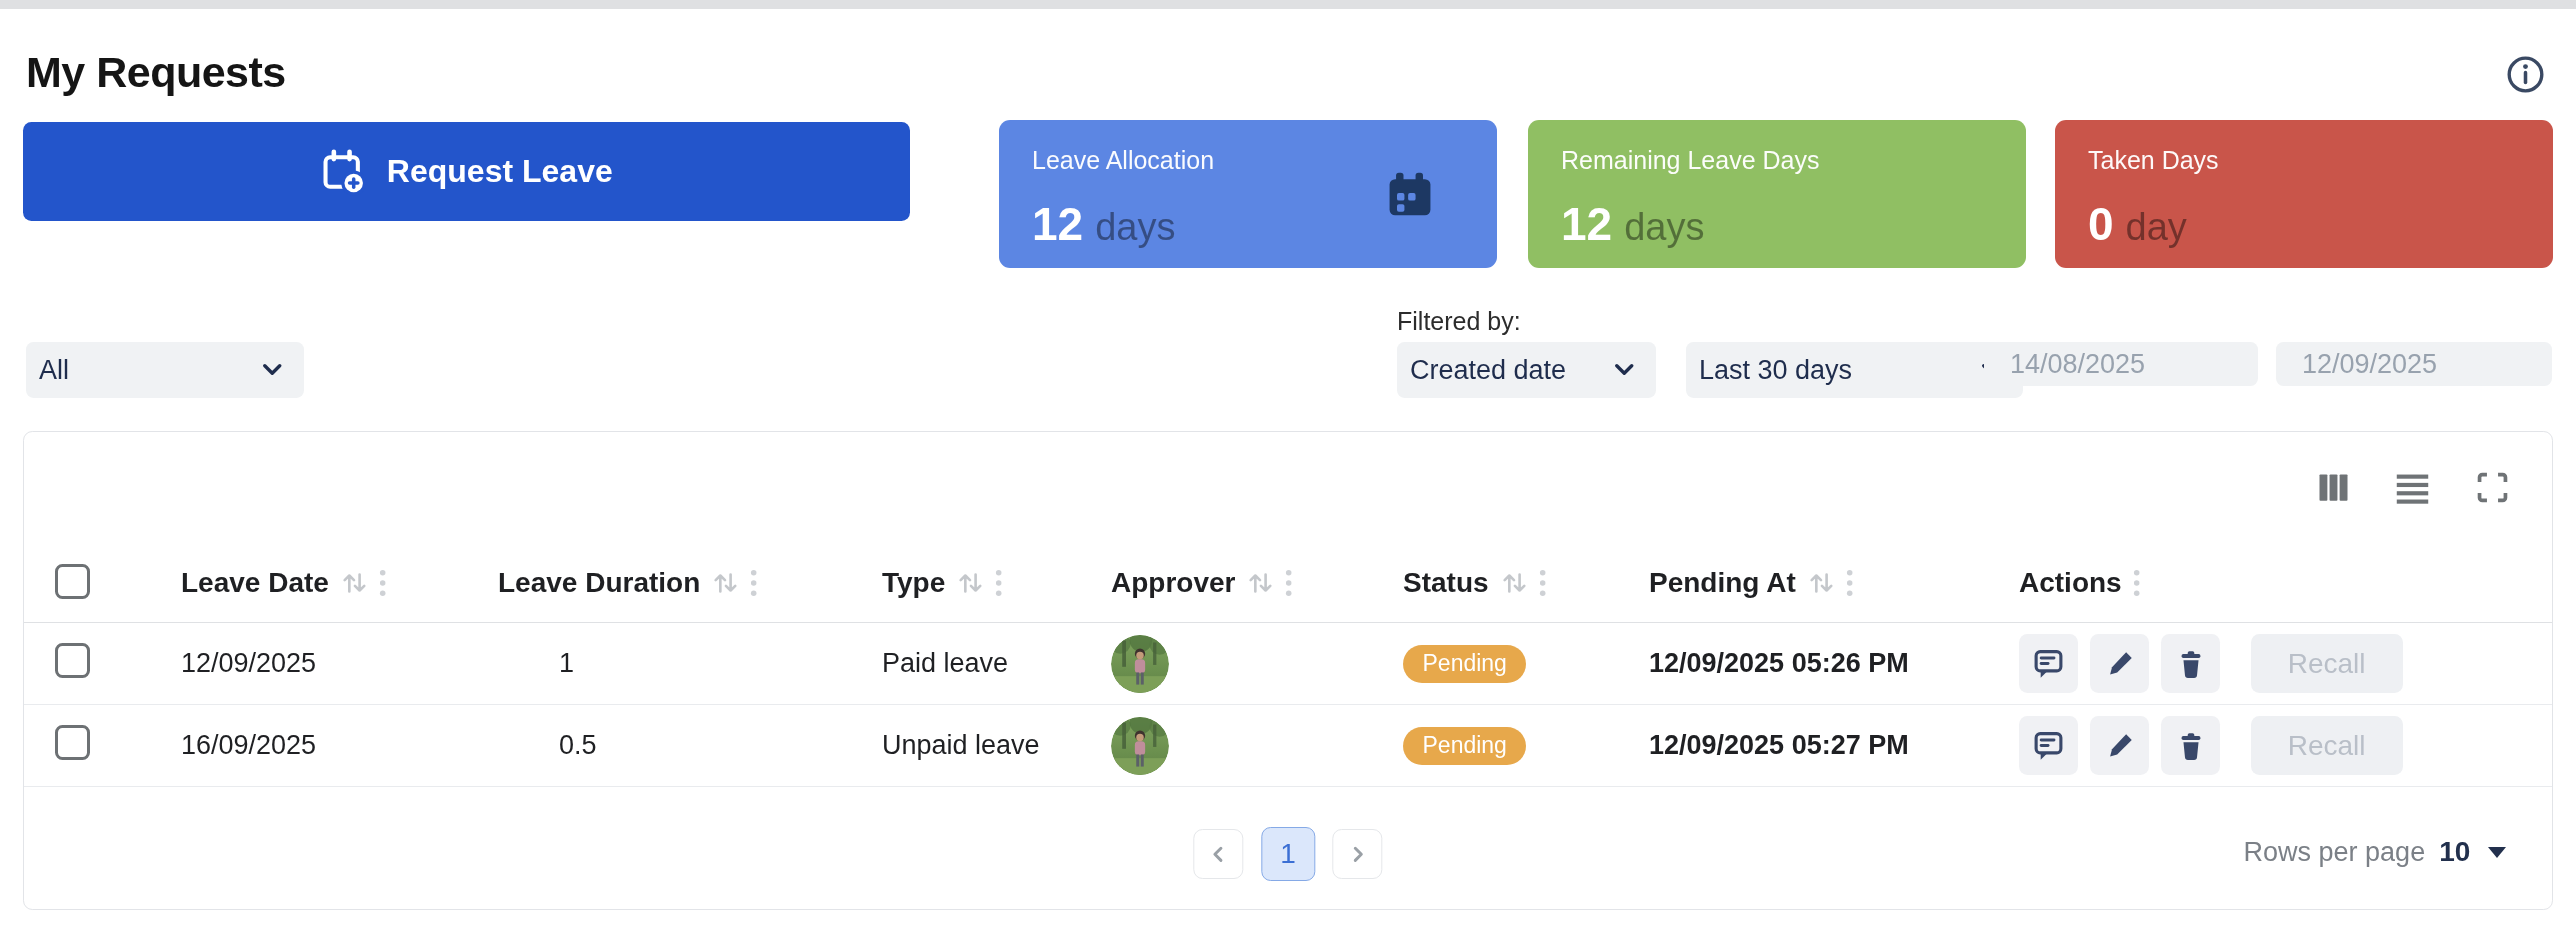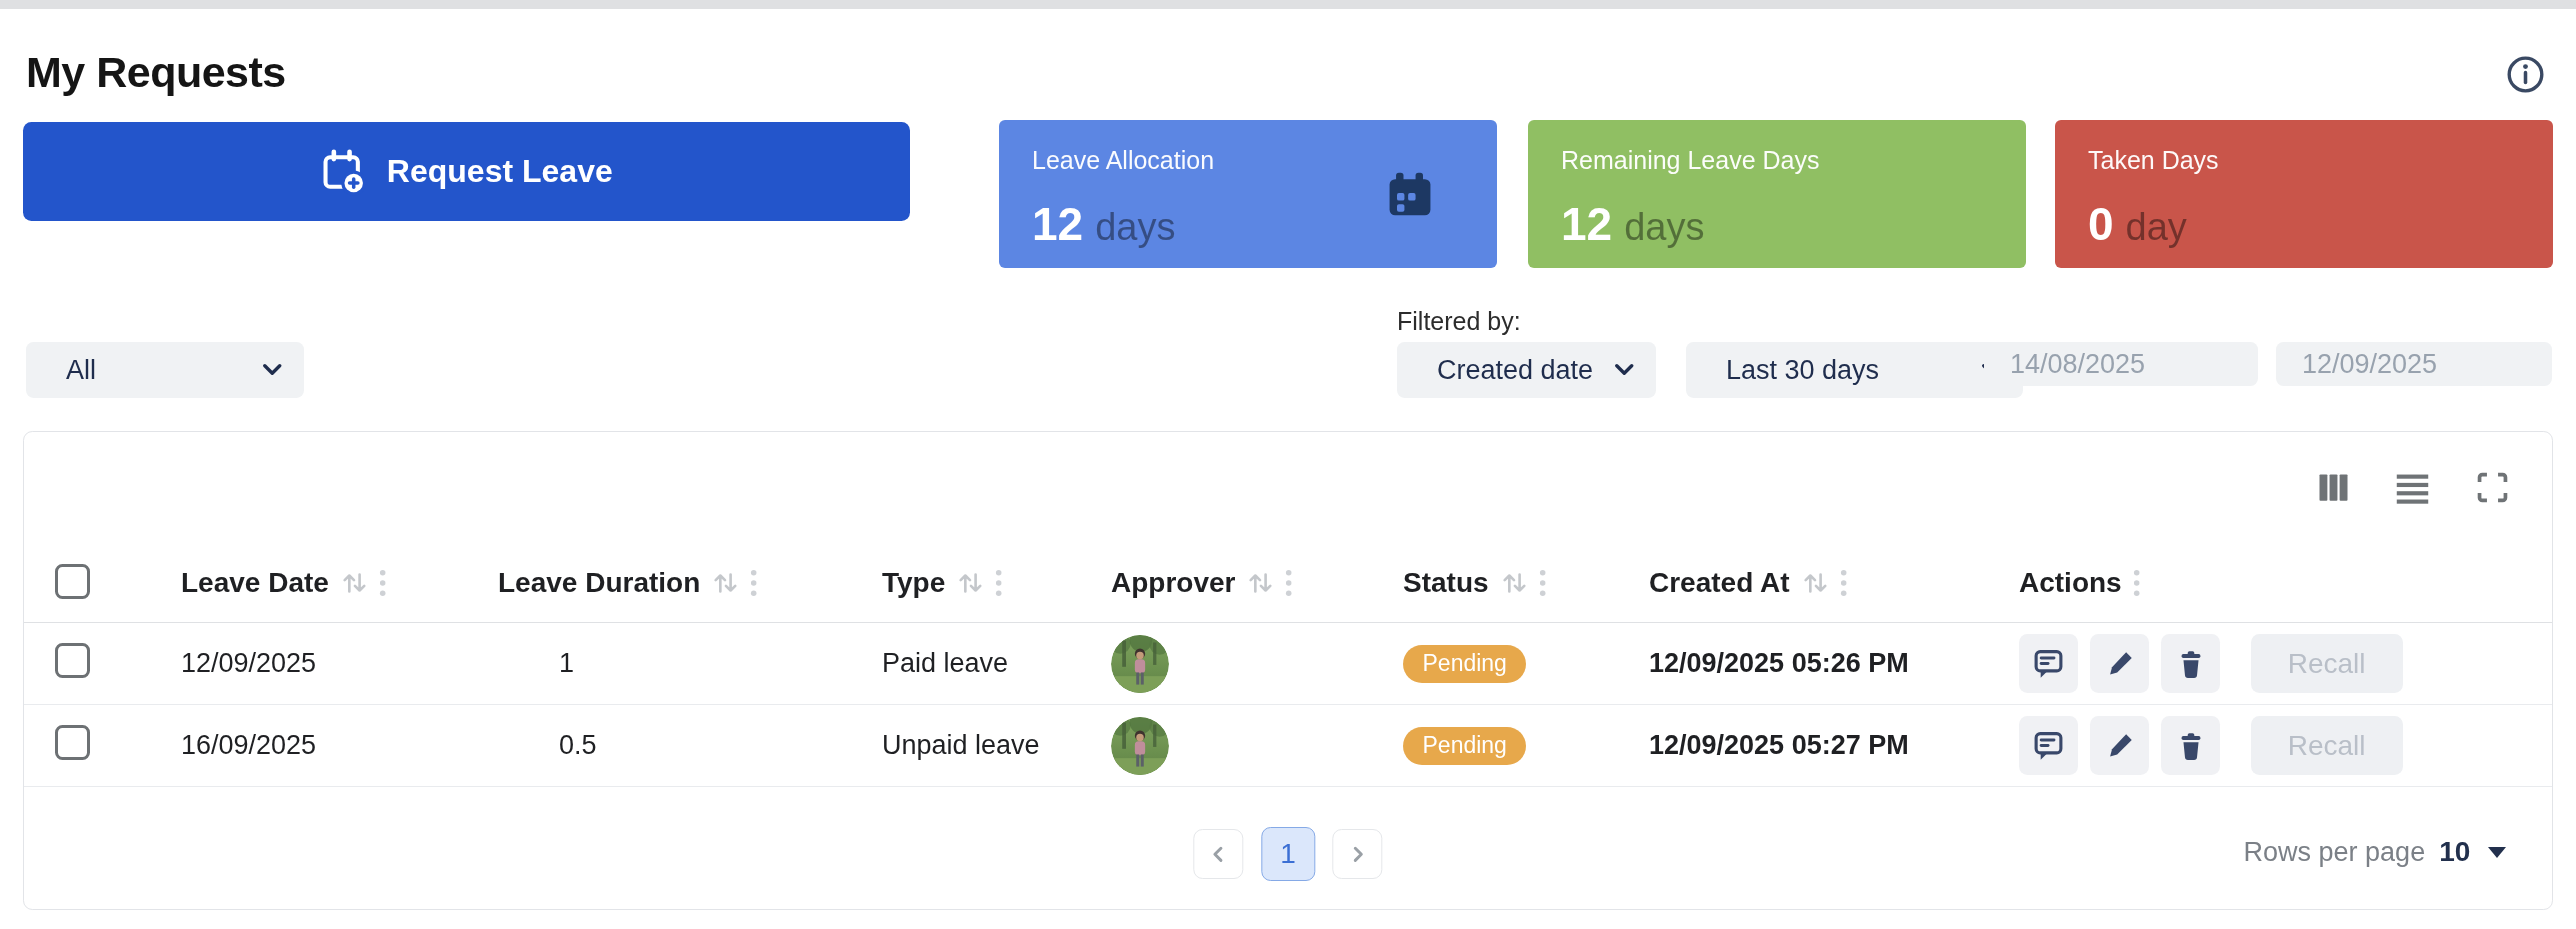--- a/index.html
+++ b/index.html
@@ -10,35 +10,35 @@
 
   .page-title { position:absolute; left:26px; top:48px; font-size:43px; font-weight:700; color:#151515; letter-spacing:-0.5px; }
   .info-btn { position:absolute; right:30px; top:54px; width:41px; height:41px; cursor:pointer; }
 
   
   .request-btn { position:absolute; left:23px; top:122px; width:887px; height:99px;
     background:#2355cb; border-radius:8.4px; display:flex; align-items:center; justify-content:center;
     gap:18.6px; cursor:pointer; }
   .request-btn .label { color:#ffffff; font-size:32px; font-weight:700; }
 
-  .stat-card { position:absolute; top:120px; width:498px; height:148px; border-radius:6px; padding:26px 0 0 33px; }
+  .stat-card { position:absolute; top:120px; width:498px; height:148px; border-radius:11px; padding:26px 0 0 33px; }
   .stat-card.blue  { left:999px; background:#5c86e3; }
   .stat-card.green { left:1528px; background:#90bf63; }
   .stat-card.red   { left:2055px; background:#c9554a; }
   .stat-label { color:rgba(255,255,255,0.97); font-size:25px; font-weight:400; }
   .stat-value-row { margin-top:22px; display:flex; align-items:baseline; gap:12px; }
   .stat-value { color:#ffffff; font-size:46px; font-weight:700; }
   .stat-unit  { color:rgba(0,0,0,0.42); font-size:38px; font-weight:400; }
   .stat-card .card-cal { position:absolute; right:61px; top:48px; }
 
   
   .filtered-by { position:absolute; left:1397px; top:307px; font-size:25px; color:#2c2c2c; }
   .control { position:absolute; top:342px; height:56px; background:#f0f2f4; border-radius:7.4px;
     display:flex; align-items:center; font-size:27px; color:#1f2d4d; cursor:pointer; }
-  .control .sel-text { padding-left:40px; flex:1; }
+  .control .sel-text { padding-left:13px; flex:1; }
   .control .chev { margin-right:22px; }
   #filter-all     { left:26px;   width:278px; }
   #filter-field   { left:1397px; width:259px; }
   #filter-range   { left:1686px; width:337px; }
   .date-input { position:absolute; top:342px; height:44px; background:#f0f2f4; border:none;
     border-radius:7.4px; font-family:"Liberation Sans", sans-serif; font-size:27px; padding-left:26px; color:#3c4least; color:#3c4654; }
   .date-input::placeholder { color:#98a2ae; opacity:1; }
   #date-from { left:1984px; width:274px; }
   #date-to   { left:2276px; width:276px; }
 
@@ -254,21 +254,21 @@
         <path d="M21 6 v17 M16 18 l5 5 5 -5" fill="none" stroke="#c4c7cb" stroke-width="2.8" stroke-linecap="round" stroke-linejoin="round"></path>
       </svg>
       <svg width="7.4" height="30" viewBox="0 0 8 32">
         <circle cx="4" cy="5" r="3" fill="#ced1d5"></circle>
           <circle cx="4" cy="16" r="3" fill="#ced1d5"></circle>
           <circle cx="4" cy="27" r="3" fill="#ced1d5"></circle>
       </svg>
     </div>
 
     <div class="th">
-      <span class="th-label">Created At</span>
+      <span class="th-label">Pending At</span>
       <svg width="28" height="28" viewBox="0 0 30 30">
         <path d="M10 24 V7 M5 12 l5 -5 5 5" fill="none" stroke="#c4c7cb" stroke-width="2.8" stroke-linecap="round" stroke-linejoin="round"></path>
         <path d="M21 6 v17 M16 18 l5 5 5 -5" fill="none" stroke="#c4c7cb" stroke-width="2.8" stroke-linecap="round" stroke-linejoin="round"></path>
       </svg>
       <svg width="7.4" height="30" viewBox="0 0 8 32">
         <circle cx="4" cy="5" r="3" fill="#ced1d5"></circle>
           <circle cx="4" cy="16" r="3" fill="#ced1d5"></circle>
           <circle cx="4" cy="27" r="3" fill="#ced1d5"></circle>
       </svg>
     </div>

